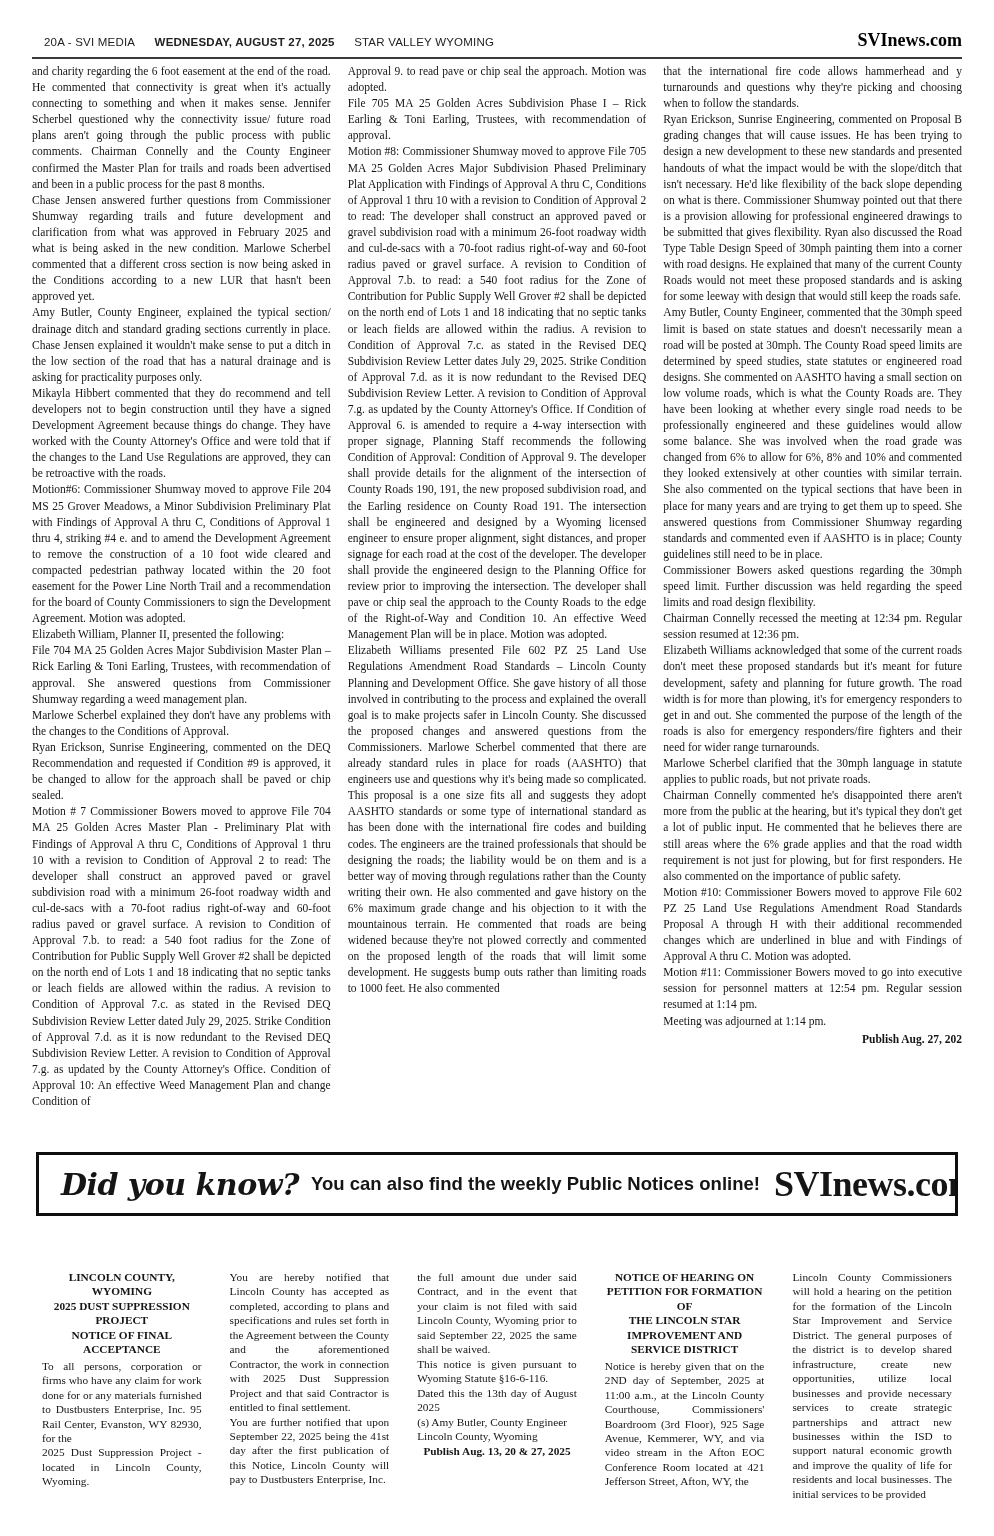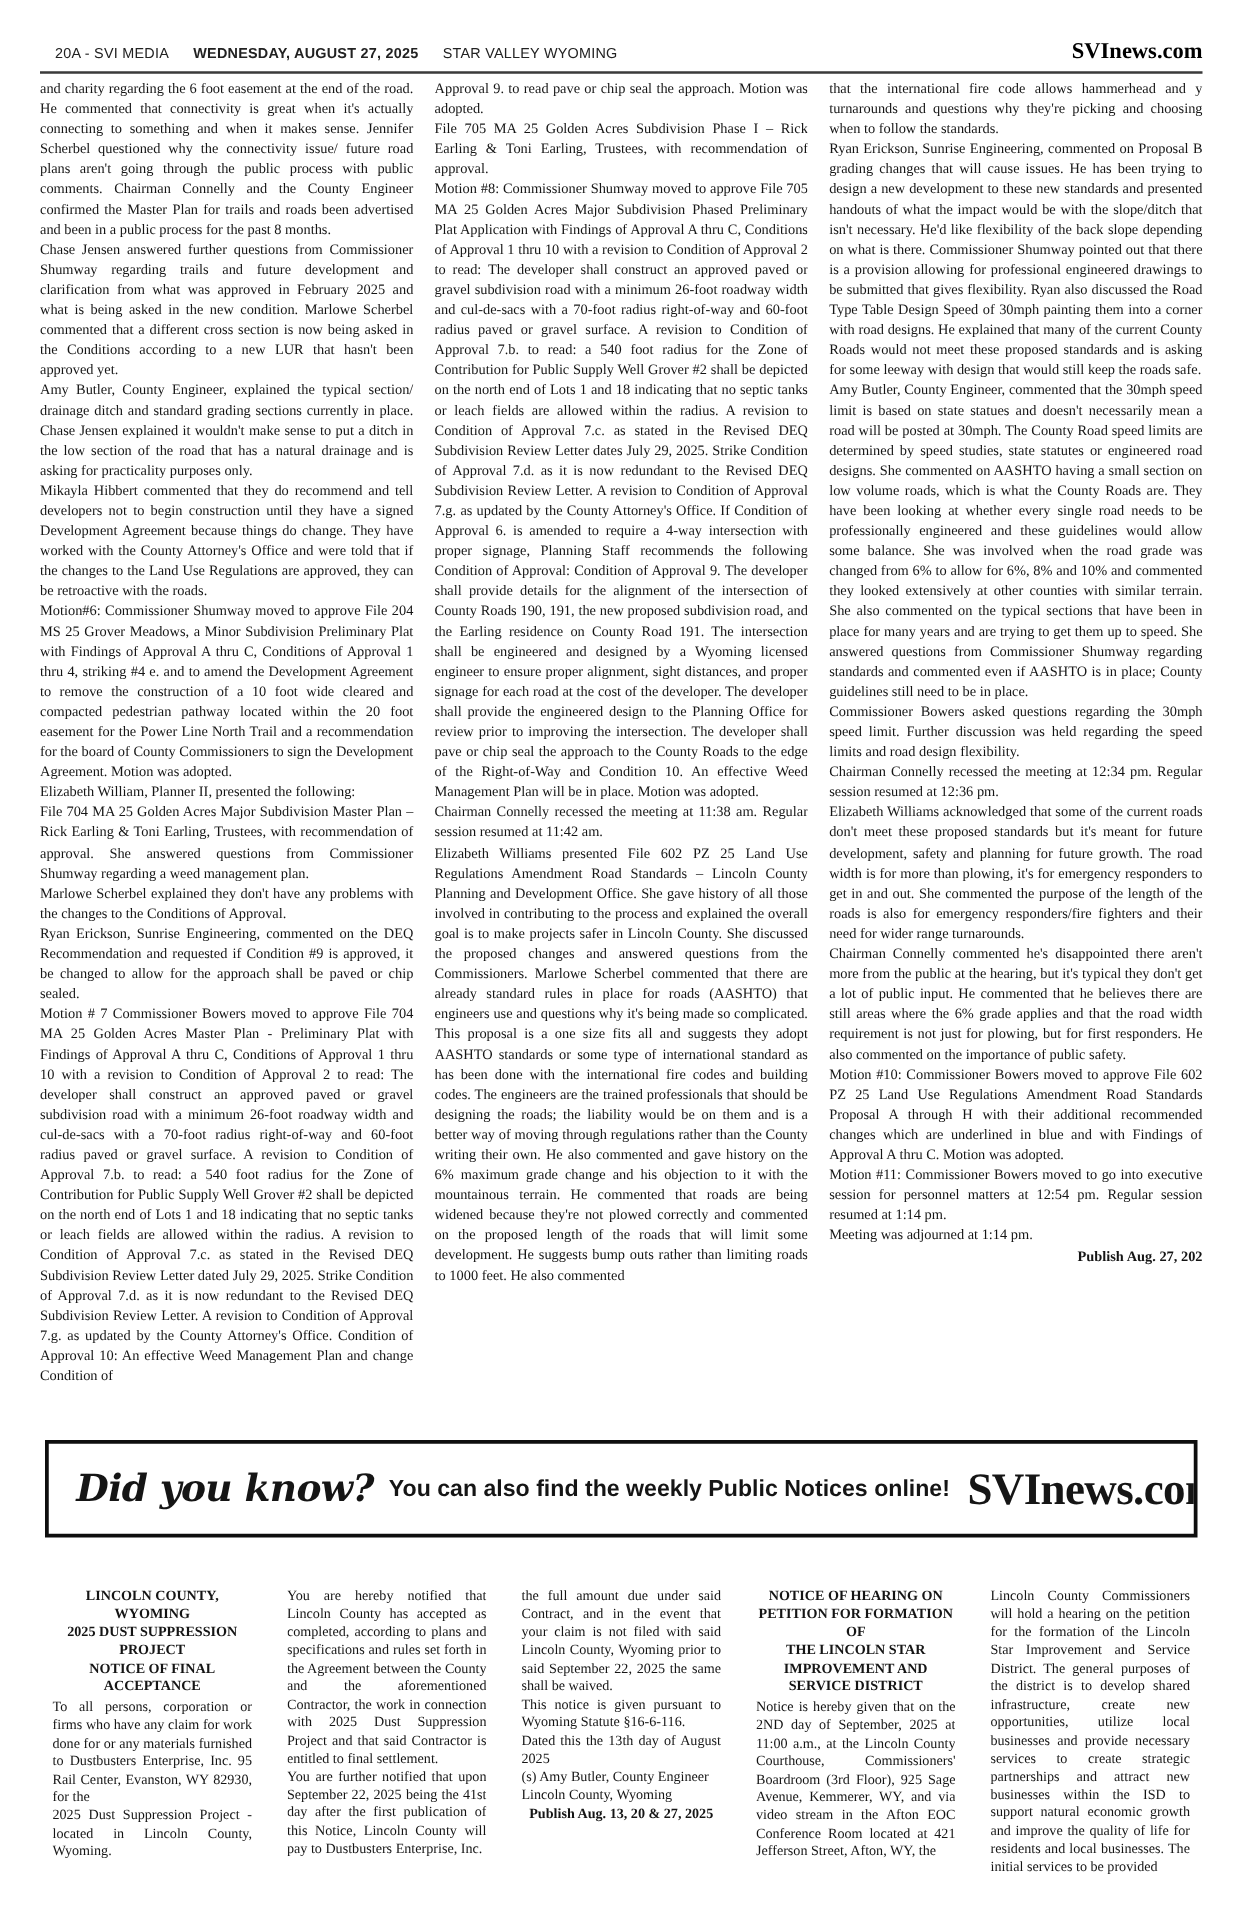--- a/index.html
+++ b/index.html
@@ -26,21 +26,21 @@
     display:flex; gap:17px; padding:4px 32px 0 32px;
     height:1074px; overflow:hidden;
   }
   .col { flex:1 1 0; overflow:hidden; min-width:0; }
   .para {
     font-size:11.5px; line-height:1.4; text-align:justify;
     color:#151515;
   }
   .publish-right { text-align:right; font-weight:bold; margin-top:2px; }
   .banner {
-    position:absolute; left:36px; right:36px; top:1152px; height:78px;
+    position:absolute; left:36px; right:36px; top:1152px; height:64px;
     border:3px solid #0e0e0e; background:#fff;
     display:flex; align-items:center; padding:0 22px; gap:12px; overflow:hidden;
   }
   .banner-title {
     font-family:"DejaVu Serif", serif; font-style:italic; font-weight:bold;
     font-size:30px; letter-spacing:-0.5px; white-space:nowrap;
   }
   .banner-text {
     font-family:"Liberation Sans", sans-serif; font-weight:bold; font-size:18.5px;
     white-space:nowrap;
@@ -88,32 +88,32 @@
         <p class="para">File 704 MA 25 Golden Acres Major Subdivision Master Plan – Rick Earling &amp; Toni Earling, Trustees, with recommendation of approval.  She answered questions from Commissioner Shumway regarding a weed management plan.</p>
         <p class="para">Marlowe Scherbel explained they don't have any problems with the changes to the Conditions of Approval.</p>
         <p class="para">Ryan Erickson, Sunrise Engineering, commented on the DEQ Recommendation and requested if Condition #9 is approved, it be changed to allow for the approach shall be paved or chip sealed.</p>
         <p class="para">Motion # 7 Commissioner Bowers moved to approve File 704 MA 25 Golden Acres Master Plan - Preliminary Plat with Findings of Approval A thru C, Conditions of Approval 1 thru 10 with a revision to Condition of Approval 2 to read:  The developer shall construct an approved paved or gravel subdivision road with a minimum 26-foot roadway width and cul-de-sacs with a 70-foot radius right-of-way and 60-foot radius paved or gravel surface.  A revision to Condition of Approval 7.b. to read:  a 540 foot radius for the Zone of Contribution for Public Supply Well Grover #2 shall be depicted on the north end of Lots 1 and 18 indicating that no septic tanks or leach fields are allowed within the radius.  A revision to Condition of Approval 7.c. as stated in the Revised DEQ Subdivision Review Letter dated July 29, 2025.  Strike Condition of Approval 7.d. as it is now redundant to the Revised DEQ Subdivision Review Letter. A revision to Condition of Approval 7.g. as updated by the County Attorney's Office.  Condition of Approval 10:  An effective Weed Management Plan and change Condition of</p>
       </section>
     <section class="col">
 
     <p class="para">Approval 9. to read pave or chip seal the approach.  Motion was adopted.</p>
         <p class="para">File 705 MA 25 Golden Acres Subdivision Phase I – Rick Earling &amp; Toni Earling, Trustees, with recommendation of approval.</p>
         <p class="para">Motion #8:  Commissioner Shumway moved to approve File 705 MA 25 Golden Acres Major Subdivision Phased Preliminary Plat Application with Findings of Approval A thru C, Conditions of Approval 1 thru 10 with a revision to Condition of Approval 2 to read:  The developer shall construct an approved paved or gravel subdivision road with a minimum 26-foot roadway width and cul-de-sacs with a 70-foot radius right-of-way and 60-foot radius paved or gravel surface.  A revision to Condition of Approval 7.b. to read:  a 540 foot radius for the Zone of Contribution for Public Supply Well Grover #2 shall be depicted on the north end of Lots 1 and 18 indicating that no septic tanks or leach fields are allowed within the radius.  A revision to Condition of Approval 7.c. as stated in the Revised DEQ Subdivision Review Letter dates July 29, 2025.  Strike Condition of Approval 7.d. as it is now redundant to the Revised DEQ Subdivision Review Letter.  A revision to Condition of Approval 7.g. as updated by the County Attorney's Office. If Condition of Approval 6. is amended to require a 4-way intersection with proper signage, Planning Staff recommends the following Condition of Approval: Condition of Approval 9. The developer shall provide details for the alignment of the intersection of County Roads 190, 191, the new proposed subdivision road, and the Earling residence on County Road 191. The intersection shall be engineered and designed by a Wyoming licensed engineer to ensure proper alignment, sight distances, and proper signage for each road at the cost of the developer. The developer shall provide the engineered design to the Planning Office for review prior to improving the intersection.  The developer shall pave or chip seal the approach to the County Roads to the edge of the Right-of-Way and Condition 10. An effective Weed Management Plan will be in place. Motion was adopted.</p>
-        <p class="para">Chairman Connelly recessed the meeting at 11:38 am. Regular session resumed at 11:42 am.</p>
         <p class="para">Elizabeth Williams presented File 602 PZ 25 Land Use Regulations Amendment Road Standards – Lincoln County Planning and Development Office.  She gave history of all those involved in contributing to the process and explained the overall goal is to make projects safer in Lincoln County. She discussed the proposed changes and answered questions from the Commissioners.  Marlowe Scherbel commented that there are already standard rules in place for roads (AASHTO) that engineers use and questions why it's being made so complicated. This proposal is a one size fits all and suggests they adopt AASHTO standards or some type of international standard as has been done with the international fire codes and building codes.  The engineers are the trained professionals that should be designing the roads; the liability would be on them and is a better way of moving through regulations rather than the County writing their own.  He also commented and gave history on the 6% maximum grade change and his objection to it with the mountainous terrain.   He commented that roads are being widened because they're not plowed correctly and commented on the proposed length of the roads that will limit some development.  He suggests bump outs rather than limiting roads to 1000 feet.  He also commented</p>
       </section>
     <section class="col">
       <div>
 
       <p class="para">that the international fire code allows hammerhead and y turnarounds and questions why they're picking and choosing when to follow the standards.</p>
           <p class="para">Ryan Erickson, Sunrise Engineering, commented on Proposal B grading changes that will cause issues.  He has been trying to design a new development to these new standards and presented handouts of what the impact would be with the slope/ditch that isn't necessary.  He'd like flexibility of the back slope depending on what is there. Commissioner Shumway pointed out that there is a provision allowing for professional engineered drawings to be submitted that gives flexibility.  Ryan also discussed the Road Type Table Design Speed of 30mph painting them into a corner with road designs. He explained that many of the current County Roads would not meet these proposed standards and is asking for some leeway with design that would still keep the roads safe.</p>
           <p class="para">Amy Butler, County Engineer, commented that the 30mph speed limit is based on state statues and doesn't necessarily mean a road will be posted at 30mph.  The County Road speed limits are determined by speed studies, state statutes or engineered road designs.   She commented on AASHTO having a small section on low volume roads, which is what the County Roads are.  They have been looking at whether every single road needs to be professionally engineered and these guidelines would allow some balance.  She was involved when the road grade was changed from 6% to allow for 6%, 8% and 10% and commented they looked extensively at other counties with similar terrain.  She also commented on the typical sections that have been in place for many years and are trying to get them up to speed. She answered questions from Commissioner Shumway regarding standards and commented even if AASHTO is in place; County guidelines still need to be in place.</p>
           <p class="para">Commissioner Bowers asked questions regarding the 30mph speed limit.  Further discussion was held regarding the speed limits and road design flexibility.</p>
           <p class="para">Chairman Connelly recessed the meeting at 12:34 pm. Regular session resumed at 12:36 pm.</p>
           <p class="para">Elizabeth Williams acknowledged that some of the current roads don't meet these proposed standards but it's meant for future development, safety and planning for future growth.  The road width is for more than plowing, it's for emergency responders to get in and out.  She commented the purpose of the length of the roads is also for emergency responders/fire fighters and their need for wider range turnarounds.</p>
+          <p class="para">Marlowe Scherbel clarified that the 30mph language in statute applies to public roads, but not private roads.</p>
           <p class="para">Chairman Connelly commented he's disappointed there aren't more from the public at the hearing, but it's typical they don't get a lot of public input.  He commented that he believes there are still areas where the 6% grade applies and that the road width requirement is not just for plowing, but for first responders. He also commented on the importance of public safety.</p>
           <p class="para">Motion #10:  Commissioner Bowers moved to approve File 602 PZ 25 Land Use Regulations Amendment Road Standards Proposal A through H with their additional recommended changes which are underlined in blue and with Findings of Approval A thru C.  Motion was adopted.</p>
           <p class="para">Motion #11:  Commissioner Bowers moved to go into executive session for personnel matters at 12:54 pm. Regular session resumed at 1:14 pm.</p>
           <p class="para">Meeting was adjourned at 1:14 pm.</p>
         </div>
       <p class="para publish-right">Publish Aug. 27, 202</p>
     </section>
   </main>
 
   <div class="banner">

